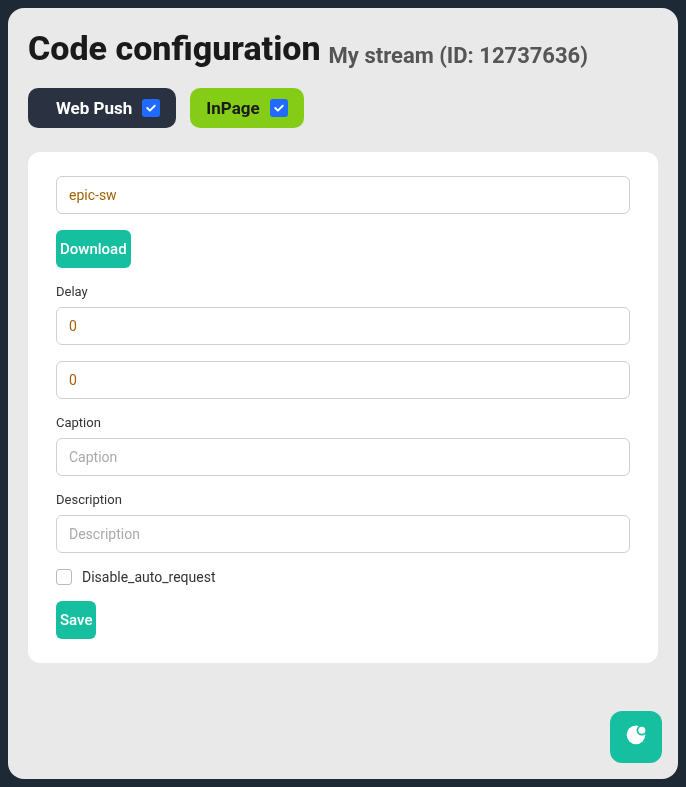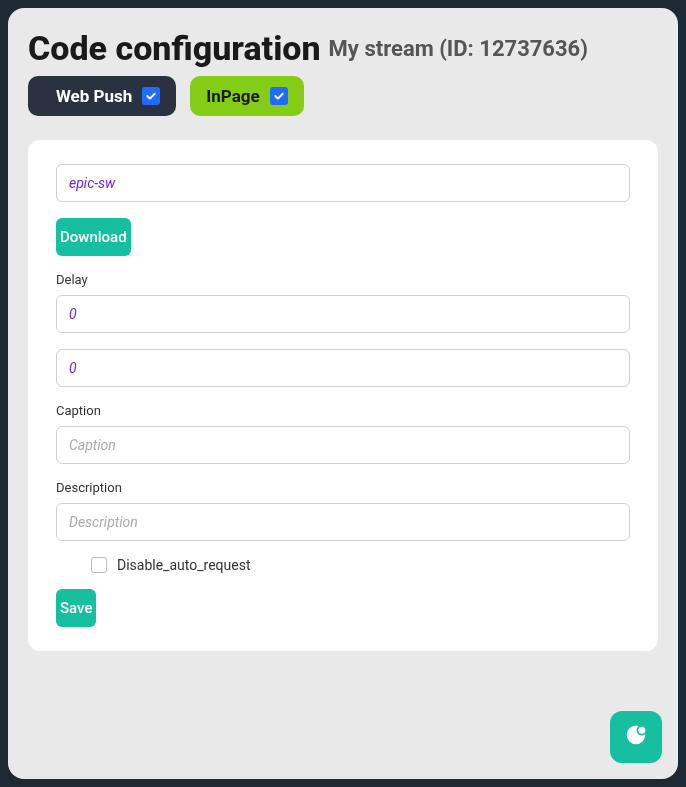--- a/index.html
+++ b/index.html
@@ -16,24 +16,24 @@
 }
 .page {
   background: #e9e9e9;
   border-radius: 16px;
   padding: 20px;
   height: 100%;
   position: relative;
 }
 .header {
   display: flex;
-  align-items: center;
+  align-items: flex-end;
   flex-wrap: wrap;
   gap: 8px;
-  margin-bottom: 8px;
+  margin-bottom: 20px;
 }
 .header h1 {
   font-size: 34px;
   font-weight: 800;
   color: #1a1a1a;
 }
 .header .subtitle {
   font-size: 22px;
   font-weight: 700;
   color: #555;
@@ -87,43 +87,41 @@
   color: #333;
   display: block;
   margin-bottom: 8px;
 }
 .input {
   width: 100%;
   padding: 10px 12px;
   border: 1px solid #d0d0d0;
   border-radius: 6px;
   font-size: 14px;
-  color: #6d28d9;
+  color: #a16207;
   background: #fff;
-  font-style: italic;
 }
 .input::placeholder {
   color: #aaa;
 }
 .btn {
   background: #15bfa0;
   color: #fff;
   border: none;
   border-radius: 6px;
   padding: 10px 4px;
   font-size: 15px;
   font-weight: 500;
   cursor: pointer;
 }
 .checkbox-row {
   display: flex;
   align-items: center;
   gap: 10px;
   margin-bottom: 16px;
-  margin-left: 35px;
 }
 .checkbox {
   width: 16px;
   height: 16px;
   border: 1px solid #bbb;
   border-radius: 3px;
   cursor: pointer;
   background: #fff;
 }
 .chat-fab {

